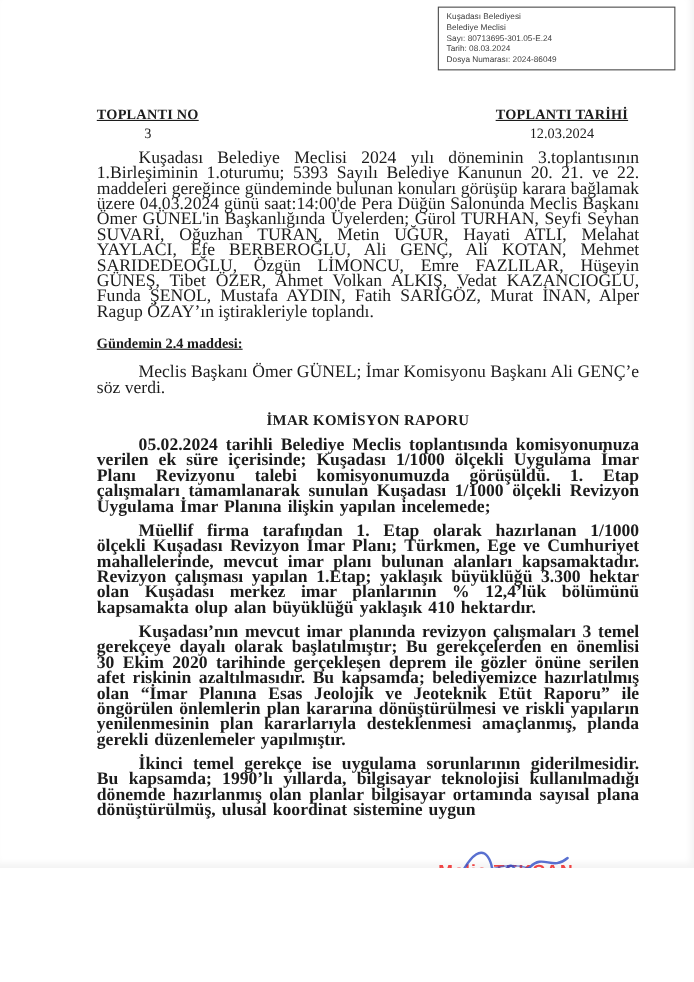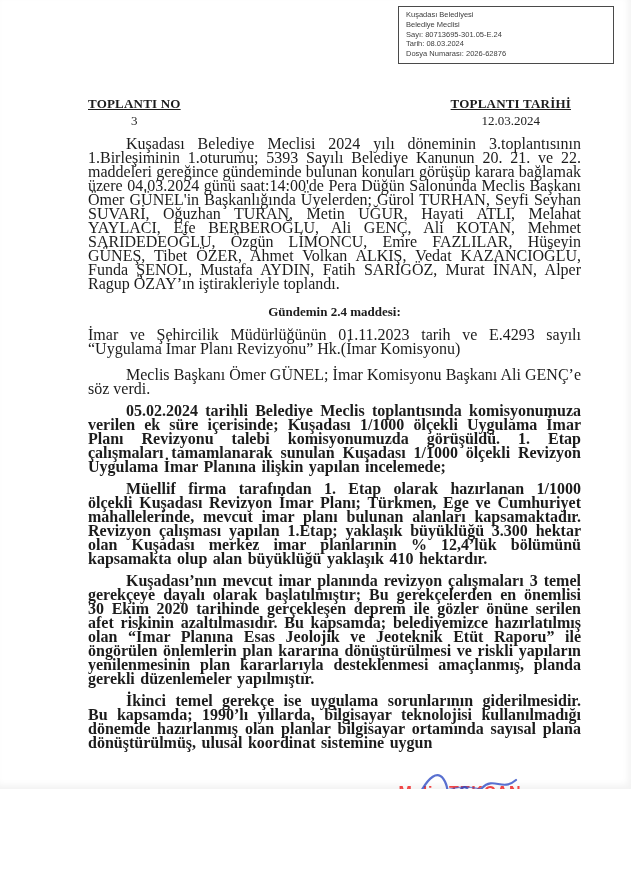--- a/index.html
+++ b/index.html
@@ -29,21 +29,21 @@
   .meeting-value { font-size:13px; margin-top:1px; }
   .doc-title { margin-top:13px; text-align:center; font-weight:bold; font-size:13.5px; letter-spacing:.2px; }
   p.para {
     margin-top:8px; font-size:16px; line-height:14px;
     text-align:justify; text-indent:38px;
   }
   p.para.noindent { text-indent:0; }
   p.para.speech { margin-top:12px; }
   .agenda-heading {
     margin-top:13px; font-weight:bold; font-size:13px;
-    text-align:center;
+    text-decoration:underline;
   }
   .agenda-text { margin-top:0; }
   .report-heading { margin-top:14px; text-align:center; font-weight:bold; font-size:13.5px; letter-spacing:.3px; }
   p.para.bold { font-weight:bold; word-spacing:1.5px; }
   
   .page-number {
     position:absolute; top:801px; left:0; width:631px;
     text-align:center; font-size:12.5px; color:#4c1d95;
   }
   .signer-block {
@@ -81,44 +81,44 @@
 </head>
 <body>
 
 <div class="page">
 
   <div class="stamp-box">
     <div>Kuşadası Belediyesi</div>
     <div>Belediye Meclisi</div>
     <div>Sayı: 80713695-301.05-E.24</div>
     <div>Tarih: 08.03.2024</div>
-    <div>Dosya Numarası: 2026-62876</div>
+    <div>Dosya Numarası: 2024-86049</div>
   </div>
 
   <div class="content">
 
     <div class="meeting-row">
       <div class="meeting-col">
         <div class="meeting-label">TOPLANTI NO</div>
         <div class="meeting-value">3</div>
       </div>
       <div class="meeting-col right">
         <div class="meeting-label">TOPLANTI TARİHİ</div>
         <div class="meeting-value">12.03.2024</div>
       </div>
     </div>
 
 
     <p class="para">Kuşadası Belediye Meclisi 2024 yılı döneminin 3.toplantısının 1.Birleşiminin 1.oturumu; 5393 Sayılı Belediye Kanunun 20. 21. ve 22. maddeleri gereğince gündeminde bulunan konuları görüşüp karara bağlamak üzere 04.03.2024 günü saat:14:00'de Pera Düğün Salonunda Meclis Başkanı Ömer GÜNEL'in Başkanlığında Üyelerden; Gürol TURHAN, Seyfi Seyhan SUVARİ, Oğuzhan TURAN, Metin UĞUR, Hayati ATLI, Melahat YAYLACI, Efe BERBEROĞLU, Ali GENÇ, Ali KOTAN, Mehmet SARIDEDEOĞLU, Özgün LİMONCU, Emre FAZLILAR, Hüseyin GÜNEŞ, Tibet ÖZER, Ahmet Volkan ALKIŞ, Vedat KAZANCIOĞLU, Funda ŞENOL, Mustafa AYDIN, Fatih SARIGÖZ, Murat İNAN, Alper Ragup ÖZAY’ın iştirakleriyle toplandı.</p>
 
     <div class="agenda-heading">Gündemin 2.4 maddesi:</div>
-    <p class="para noindent agenda-text">İmar ve Şehircilik Müdürlüğünün 01.11.2023 tarih ve E.4293 sayılı “Uygulama İmar Planı Revizyonu” Hk.(İmar Komisyonu)</p>
 
     <p class="para speech">Meclis Başkanı Ömer GÜNEL; İmar Komisyonu Başkanı Ali GENÇ’e söz verdi.</p>
 
+    <div class="report-heading">İMAR KOMİSYON RAPORU</div>
 
     <p class="para bold">05.02.2024 tarihli Belediye Meclis toplantısında komisyonumuza verilen ek süre içerisinde; Kuşadası 1/1000 ölçekli Uygulama İmar Planı Revizyonu talebi komisyonumuzda görüşüldü. 1. Etap çalışmaları tamamlanarak sunulan Kuşadası 1/1000 ölçekli Revizyon Uygulama İmar Planına ilişkin yapılan incelemede;</p>
     <p class="para bold">Müellif firma tarafından 1. Etap olarak hazırlanan 1/1000 ölçekli Kuşadası Revizyon İmar Planı; Türkmen, Ege ve Cumhuriyet mahallelerinde, mevcut imar planı bulunan alanları kapsamaktadır. Revizyon çalışması yapılan 1.Etap; yaklaşık büyüklüğü 3.300 hektar olan Kuşadası merkez imar planlarının % 12,4’lük bölümünü kapsamakta olup alan büyüklüğü yaklaşık 410 hektardır.</p>
     <p class="para bold">Kuşadası’nın mevcut imar planında revizyon çalışmaları 3 temel gerekçeye dayalı olarak başlatılmıştır; Bu gerekçelerden en önemlisi 30 Ekim 2020 tarihinde gerçekleşen deprem ile gözler önüne serilen afet riskinin azaltılmasıdır. Bu kapsamda; belediyemizce hazırlatılmış olan “İmar Planına Esas Jeolojik ve Jeoteknik Etüt Raporu” ile öngörülen önlemlerin plan kararına dönüştürülmesi ve riskli yapıların yenilenmesinin plan kararlarıyla desteklenmesi amaçlanmış, planda gerekli düzenlemeler yapılmıştır.</p>
     <p class="para bold">İkinci temel gerekçe ise uygulama sorunlarının giderilmesidir. Bu kapsamda; 1990’lı yıllarda, bilgisayar teknolojisi kullanılmadığı dönemde hazırlanmış olan planlar bilgisayar ortamında sayısal plana dönüştürülmüş, ulusal koordinat sistemine uygun</p>
 
   </div>
 
   <div class="page-number">44</div>
 

